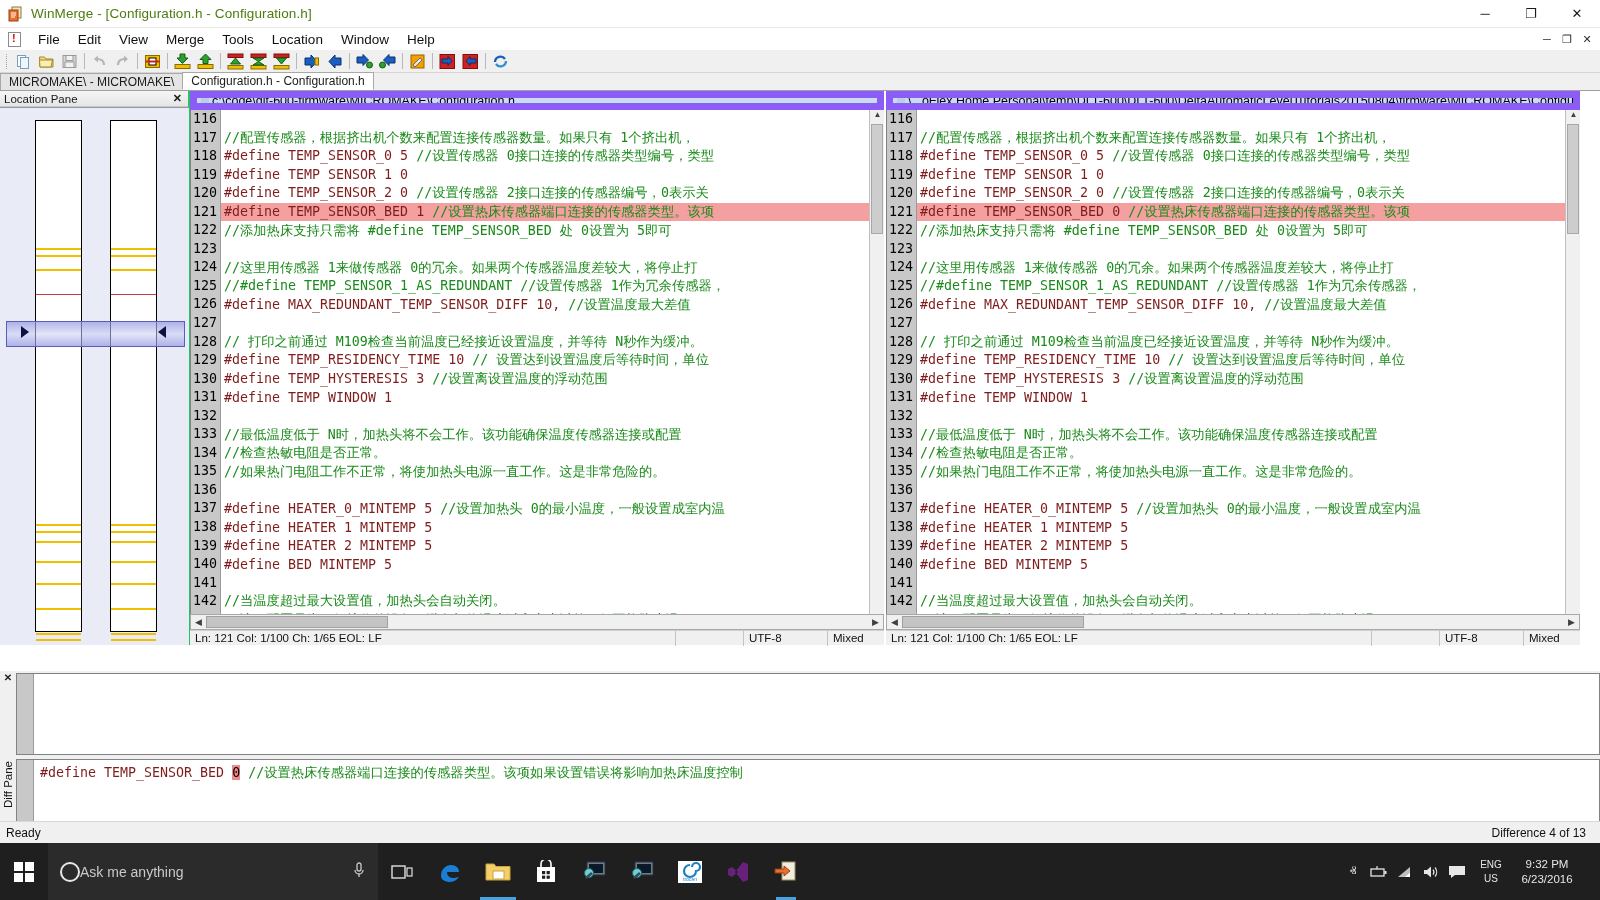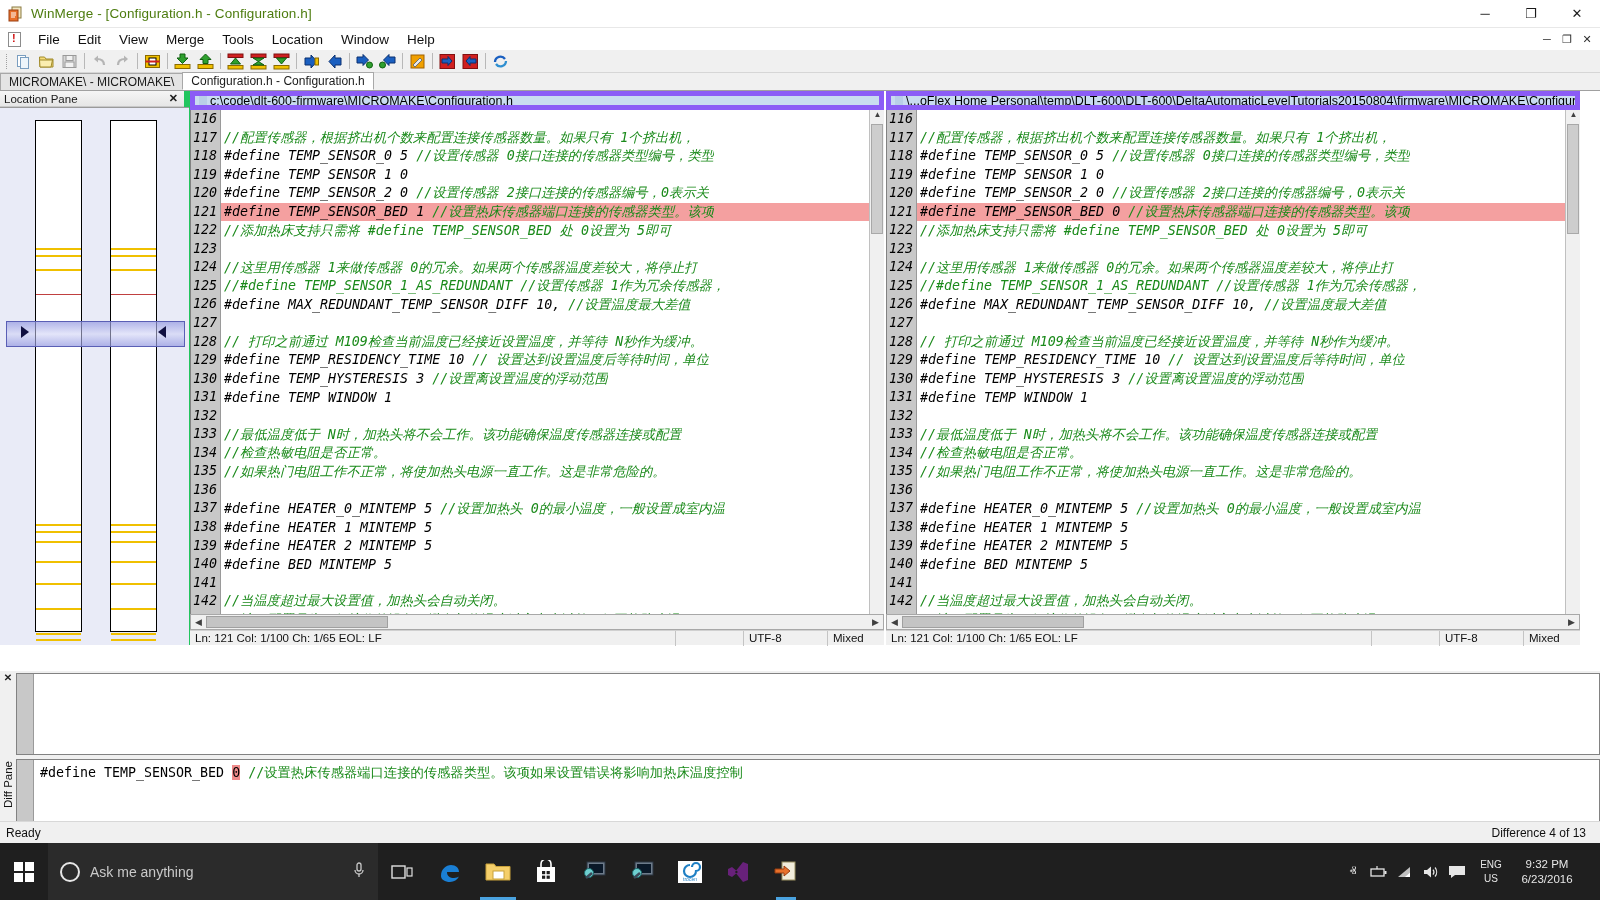--- a/index.html
+++ b/index.html
@@ -74,21 +74,21 @@
   .tab {
     height: 17px; padding: 0 8px; font-size: 12px; color: #1a1a1a;
     display: flex; align-items: center; background: #e4e4e4;
     border: 1px solid #a8a8a8; border-bottom: none; margin-right: -1px;
   }
   .tab.active { background: #ffffff; border-bottom: 1px solid #ffffff; height: 18px; position: relative; z-index: 3; }
 
   
   .locpane {
     position: absolute; left: 0; top: 91px; width: 190px; height: 554px;
-    background: #e9ebf7; border-right: 6px solid #22c55e;
+    background: #e9ebf7; border-right: 2px solid #22c55e;
   }
   .locpane-header {
     height: 16px; background: linear-gradient(to bottom,#f5f5f5,#e6e6e6);
     border-bottom: 1px solid #c8c8c8; display: flex; align-items: center;
     font-size: 11.5px; color: #1a1a1a; padding-left: 4px;
   }
   .locpane-header .x {
     margin-left: auto; margin-right: 6px; font-size: 11px; font-weight: bold; color: #202020;
   }
   .locmap { position: absolute; left: 0; top: 16px; width: 189px; height: 538px; background: #e9ebf7;
@@ -108,43 +108,43 @@
   .redline { position: absolute; height: 1px; background: #c04040; }
   .caretL, .caretR { position: absolute; top: 218px; width: 0; height: 0; }
   .caretL { left: 21px; border-top: 6px solid transparent; border-bottom: 6px solid transparent; border-left: 8px solid #101040; }
   .caretR { left: 158px; border-top: 6px solid transparent; border-bottom: 6px solid transparent; border-right: 8px solid #101040; }
 
   
   .panes { position: absolute; left: 190px; top: 91px; width: 1410px; height: 554px; display: flex; }
   .pane { width: 694px; height: 554px; position: relative; }
   .pane.right { margin-left: 2px; }
   .pane-header {
-    height: 19px; background: #c9dcf0; border: 5px solid #8b5cf6;
+    height: 19px; background: #c9dcf0; border: 7px solid #8b5cf6;
     display: flex; align-items: center; font-size: 12.5px; color: #000;
     padding-left: 4px; white-space: nowrap; overflow: hidden;
   }
   .pane-header .hgrip { width: 8px; height: 17px; background: #b9cfe8; margin-right: 3px; flex: none; }
   .editor {
     position: absolute; left: 0; top: 19px; width: 694px; height: 520px;
     background: #fff; border-left: 1px solid #828282; border-right: 1px solid #828282;
     overflow: hidden;
   }
   .code { position: relative; font-family: "DejaVu Sans Mono", monospace; font-size: 13.3px; }
-  .cline { height: 18.55px; display: flex; align-items: center; white-space: nowrap; font-style: italic; }
+  .cline { height: 18.55px; display: flex; align-items: center; white-space: nowrap; }
   .lnum {
     width: 30px; min-width: 30px; text-align: right; padding-right: 3px;
     background: #c8c8c8; color: #000; height: 18.55px; line-height: 18.55px;
     font-family: "DejaVu Sans Mono", monospace; font-size: 13.3px; flex: none;
     border-right: 1px solid #9a9a9a;
   }
   .ctext { padding-left: 3px; overflow: hidden; }
   .cline.diff .ctext { background: #f4a0a0; }
   .cline.diff { background: #f4a0a0; }
   .cline.diff .lnum { background: #c8c8c8; }
-  .kw { color: #000000; text-align: center; }
+  .kw { color: #7f1d1d; text-align: center; }
   .cm { color: #1a8a1a; }
   .hl-word { background: #ef8a8a; }
 
   .hscroll {
     position: absolute; left: 0; bottom: 15px; width: 694px; height: 16px;
     background: #f0f0f0; border: 1px solid #a8a8a8; display: flex; align-items: center;
   }
   .hscroll .arr { width: 15px; text-align: center; font-size: 9px; color: #404040; }
   .hscroll .thumb { height: 12px; background: #c4c4c4; border: 1px solid #a0a0a0; }
   .vscroll {
@@ -194,21 +194,21 @@
 
   
   .taskbar {
     position: absolute; left: 0; bottom: 0; width: 1600px; height: 57px;
     background: #1f1f1f; display: flex; align-items: center;
   }
   .startbtn { width: 48px; height: 57px; display: flex; align-items: center; justify-content: center; }
   .winlogo { width: 20px; height: 20px; display: grid; grid-template-columns: 9px 9px; grid-template-rows: 9px 9px; gap: 2px; }
   .winlogo i { background: #ffffff; display: block; }
   .searchbox {
-    width: 330px; height: 57px; background: #2b2b2b; display: flex; align-items: center; gap: 10px; padding: 0 12px;
+    width: 330px; height: 57px; background: #2b2b2b; display: flex; align-items: center; padding: 0 12px;
   }
   .searchring { width: 20px; height: 20px; border: 2px solid #e6e6e6; border-radius: 50%; flex: none; }
   .searchtext { color: #c9c9c9; font-size: 14px; flex: 1; }
   .mic { color: #c9c9c9; font-size: 15px; }
   .tbicon { width: 48px; height: 57px; display: flex; align-items: center; justify-content: center; position: relative; }
   .tbicon.active::after { content: ""; position: absolute; bottom: 0; left: 6px; right: 6px; height: 3px; background: #4aa3e0; }
   .tbicon.run::after { content: ""; position: absolute; bottom: 0; left: 14px; right: 14px; height: 3px; background: #4aa3e0; }
   .tray { margin-left: auto; display: flex; align-items: center; gap: 0; padding-right: 4px; color: #e6e6e6; }
   .trayicon { width: 26px; height: 57px; display: flex; align-items: center; justify-content: center; font-size: 14px; }
   .traylang { width: 42px; text-align: center; font-size: 10px; line-height: 14px; }

